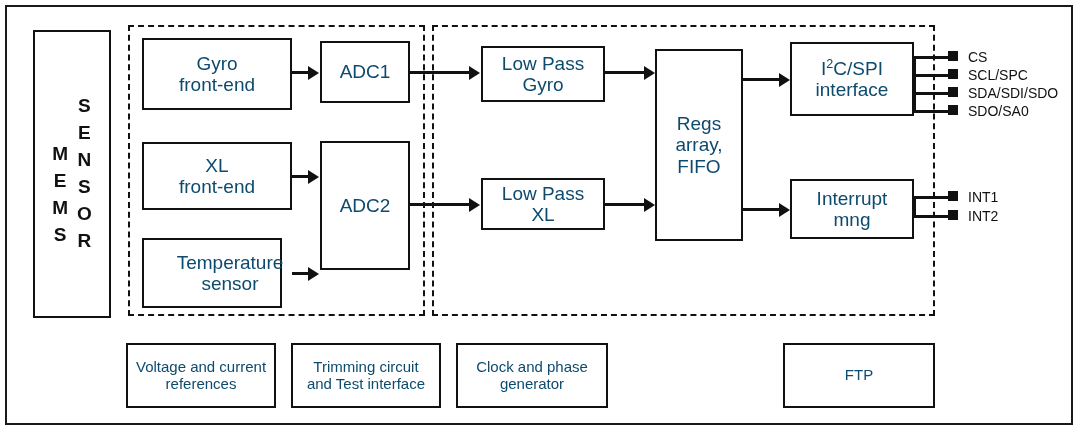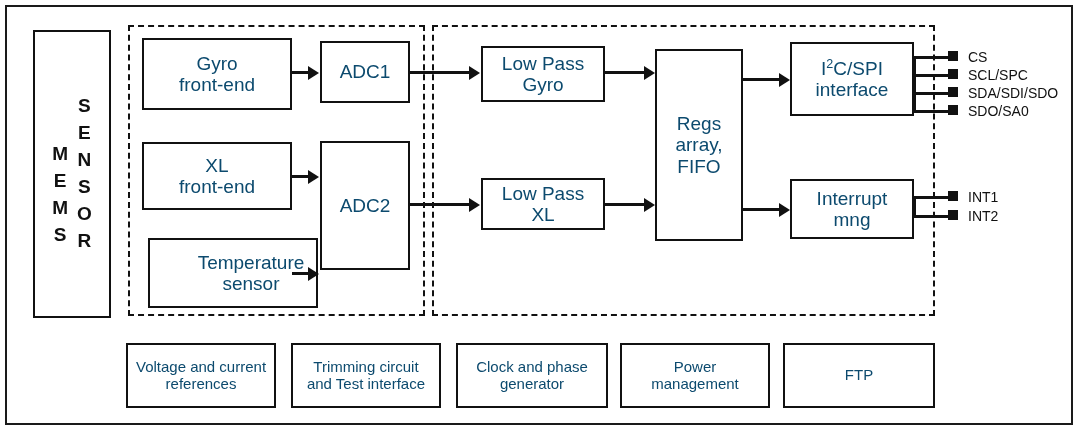--- a/index.html
+++ b/index.html
@@ -93,21 +93,21 @@
     </span>
   </div>
 
   <div class="block" style="left:142px;top:142px;width:150px;height:68px;">
     <span class="lbl">
       <span>XL</span><br>
       <span>front-end</span>
     </span>
   </div>
 
-  <div class="block" style="left:148px;top:238px;width:170px;height:70px;padding-left:36px;">
+  <div class="block" style="left:142px;top:238px;width:140px;height:70px;padding-left:36px;">
     <span class="lbl">
       <span>Temperature</span><br>
       <span>sensor</span>
     </span>
   </div>
 
   <div class="block" style="left:320px;top:41px;width:90px;height:62px;">
     <span class="lbl">ADC1</span>
   </div>
 
@@ -220,24 +220,18 @@
     </span>
   </div>
 
   <div class="block small" style="left:456px;top:343px;width:152px;height:65px;">
     <span class="lbl">
       <span>Clock and phase</span><br>
       <span>generator</span>
     </span>
   </div>
 
-  <div class="block small" style="left:620px;top:343px;width:150px;height:65px;">
-    <span class="lbl">
-      <span>Power</span><br>
-      <span>management</span>
-    </span>
-  </div>
 
   <div class="block small" style="left:783px;top:343px;width:152px;height:65px;">
     <span class="lbl">FTP</span>
   </div>
 
 </div>
 
 </body></html>

